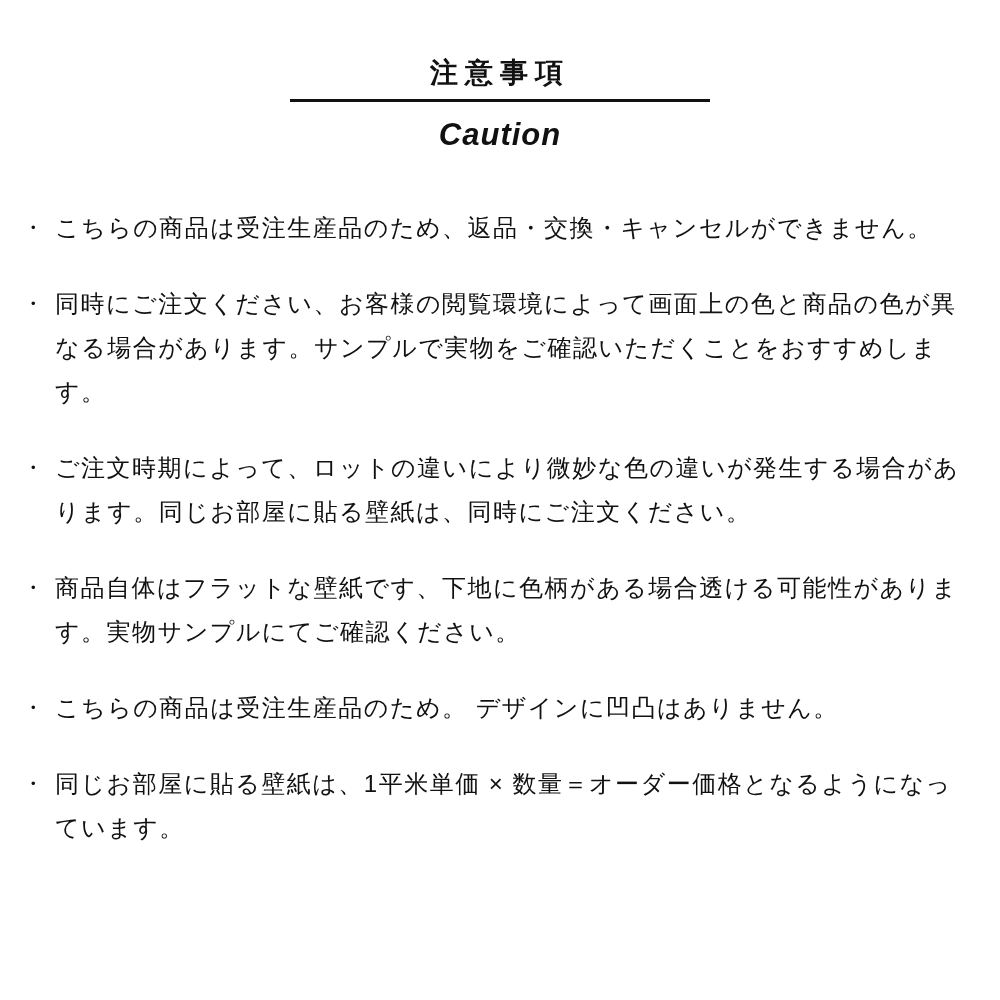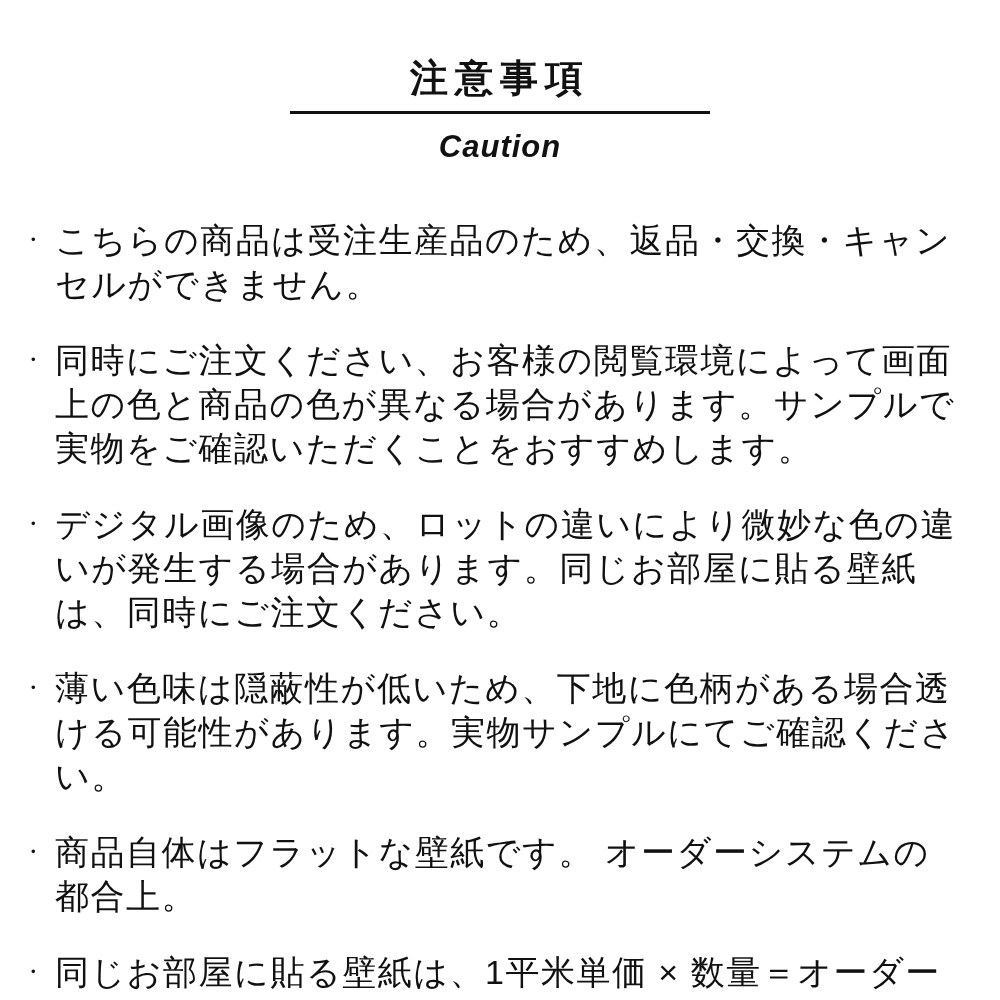--- a/index.html
+++ b/index.html
@@ -16,21 +16,21 @@
     font-family: "Liberation Sans", "DejaVu Sans", sans-serif;
     box-sizing: border-box;
     padding-top: 56px;
     overflow: hidden;
   }
   .header {
     text-align: center;
   }
   .title {
     margin: 0;
-    font-size: 38px;
+    font-size: 28px;
     line-height: 1.2;
     font-weight: 800;
     letter-spacing: 7px;
     color: #111111;
   }
   .title-divider {
     width: 420px;
     height: 3px;
     background: #111111;
     margin: 9px auto 7px auto;
@@ -59,21 +59,21 @@
     width: 37px;
     font-size: 22px;
     line-height: 44px;
     text-align: left;
     padding-left: 4px;
     box-sizing: border-box;
     color: #111111;
   }
   .notice-text {
     flex: 1 1 auto;
-    font-size: 34px;
+    font-size: 24px;
     line-height: 44px;
     letter-spacing: 1.5px;
     color: #111111;
     overflow-wrap: anywhere;
     line-break: strict;
   }
 </style>
 </head>
 <body>
 
@@ -89,29 +89,29 @@
     <li class="notice-item">
       <span class="bullet">・</span>
       <span class="notice-text">こちらの商品は受注生産品のため、返品・交換・キャンセルができません。</span>
     </li>
     <li class="notice-item">
       <span class="bullet">・</span>
       <span class="notice-text">同時にご注文ください、お客様の閲覧環境によって画面上の色と商品の色が異なる場合があります。サンプルで実物をご確認いただくことをおすすめします。</span>
     </li>
     <li class="notice-item">
       <span class="bullet">・</span>
-      <span class="notice-text">デジタル画像のため、ロットの違いにより微妙な色の違いが発生する場合があります。同じお部屋に貼る壁紙は、同時にご注文ください。</span>
+      <span class="notice-text">ご注文時期によって、ロットの違いにより微妙な色の違いが発生する場合があります。同じお部屋に貼る壁紙は、同時にご注文ください。</span>
     </li>
     <li class="notice-item">
       <span class="bullet">・</span>
-      <span class="notice-text">薄い色味は隠蔽性が低いため、下地に色柄がある場合透ける可能性があります。実物サンプルにてご確認ください。</span>
+      <span class="notice-text">商品自体はフラットな壁紙です、下地に色柄がある場合透ける可能性があります。実物サンプルにてご確認ください。</span>
     </li>
     <li class="notice-item">
       <span class="bullet">・</span>
-      <span class="notice-text">商品自体はフラットな壁紙です。 オーダーシステムの都合上。</span>
+      <span class="notice-text">こちらの商品は受注生産品のため。 デザインに凹凸はありません。</span>
     </li>
     <li class="notice-item">
       <span class="bullet">・</span>
       <span class="notice-text">同じお部屋に貼る壁紙は、1平米単価 × 数量＝オーダー価格となるようになっています。</span>
     </li>
   </ul>
 
 </div>
 
 </body></html>

